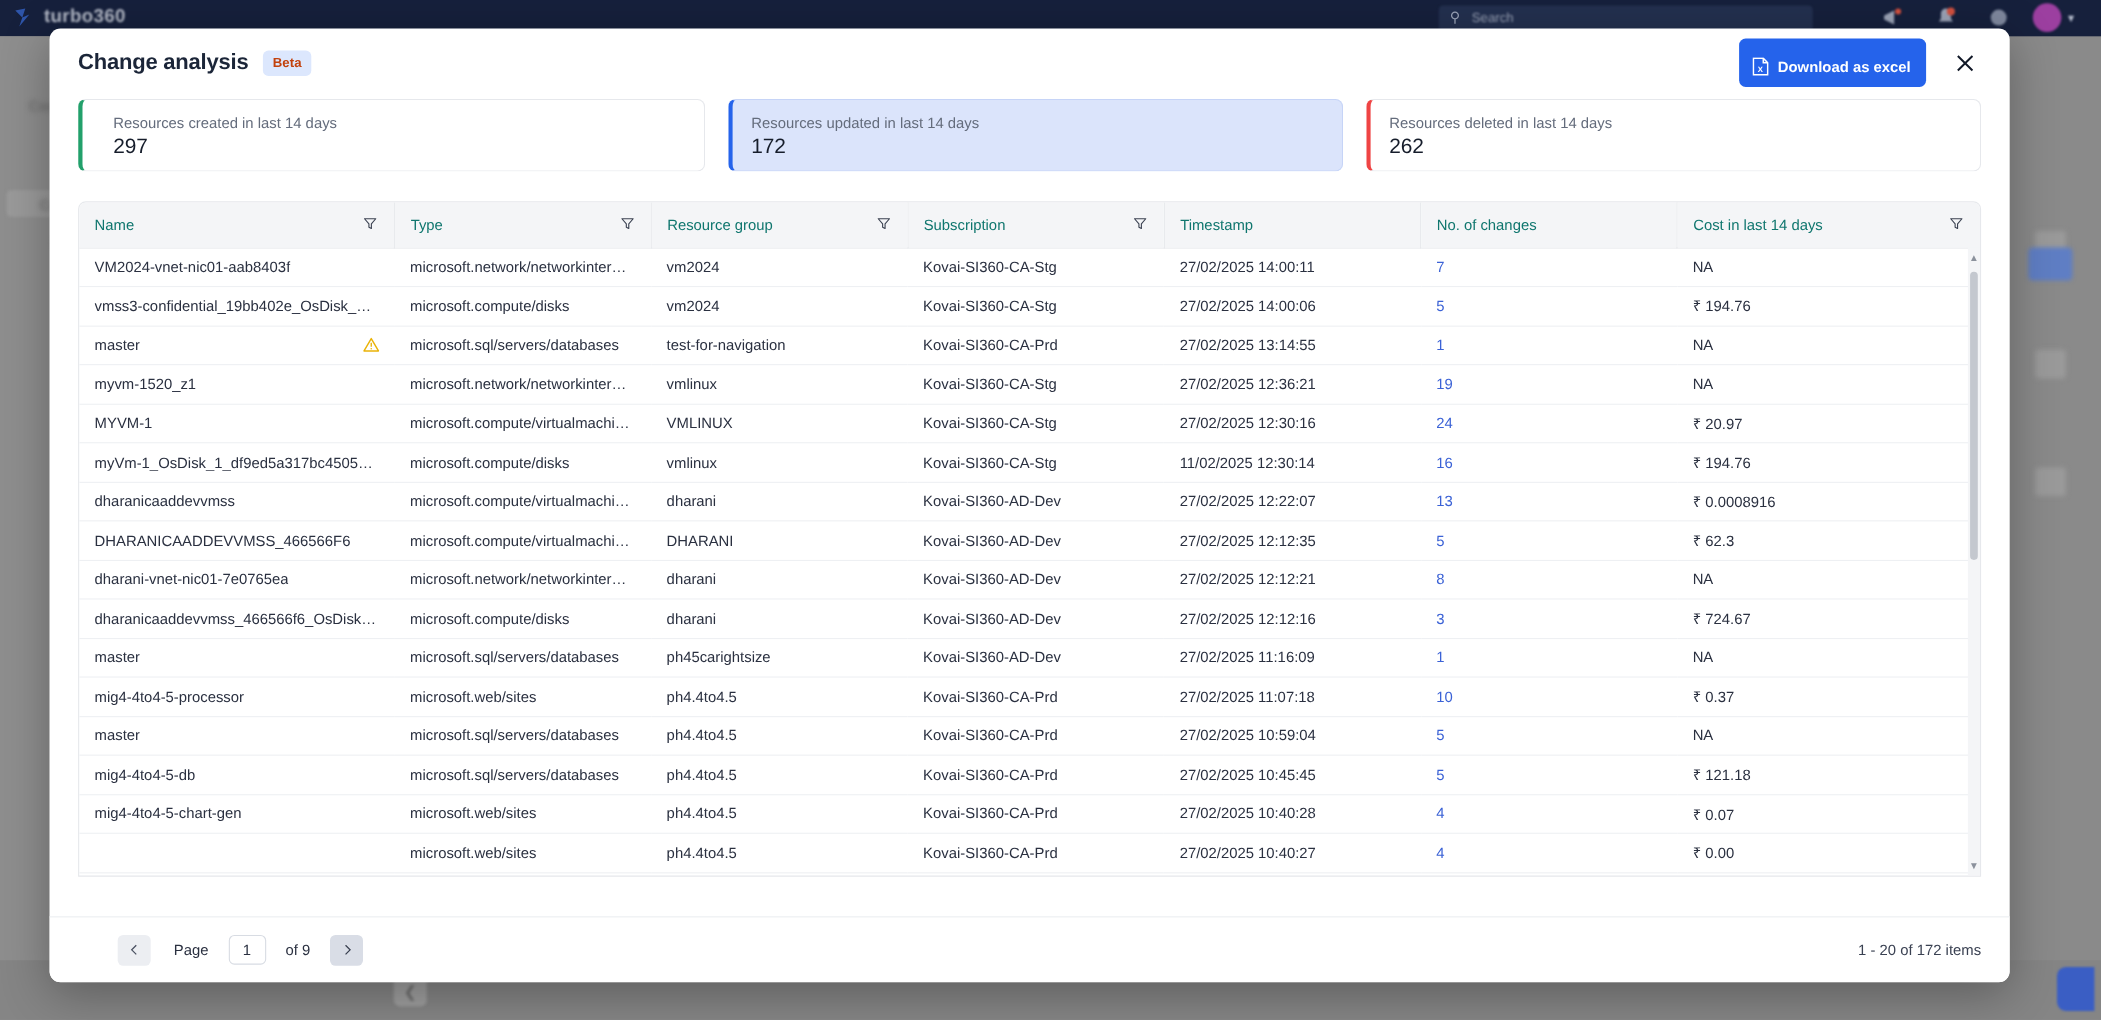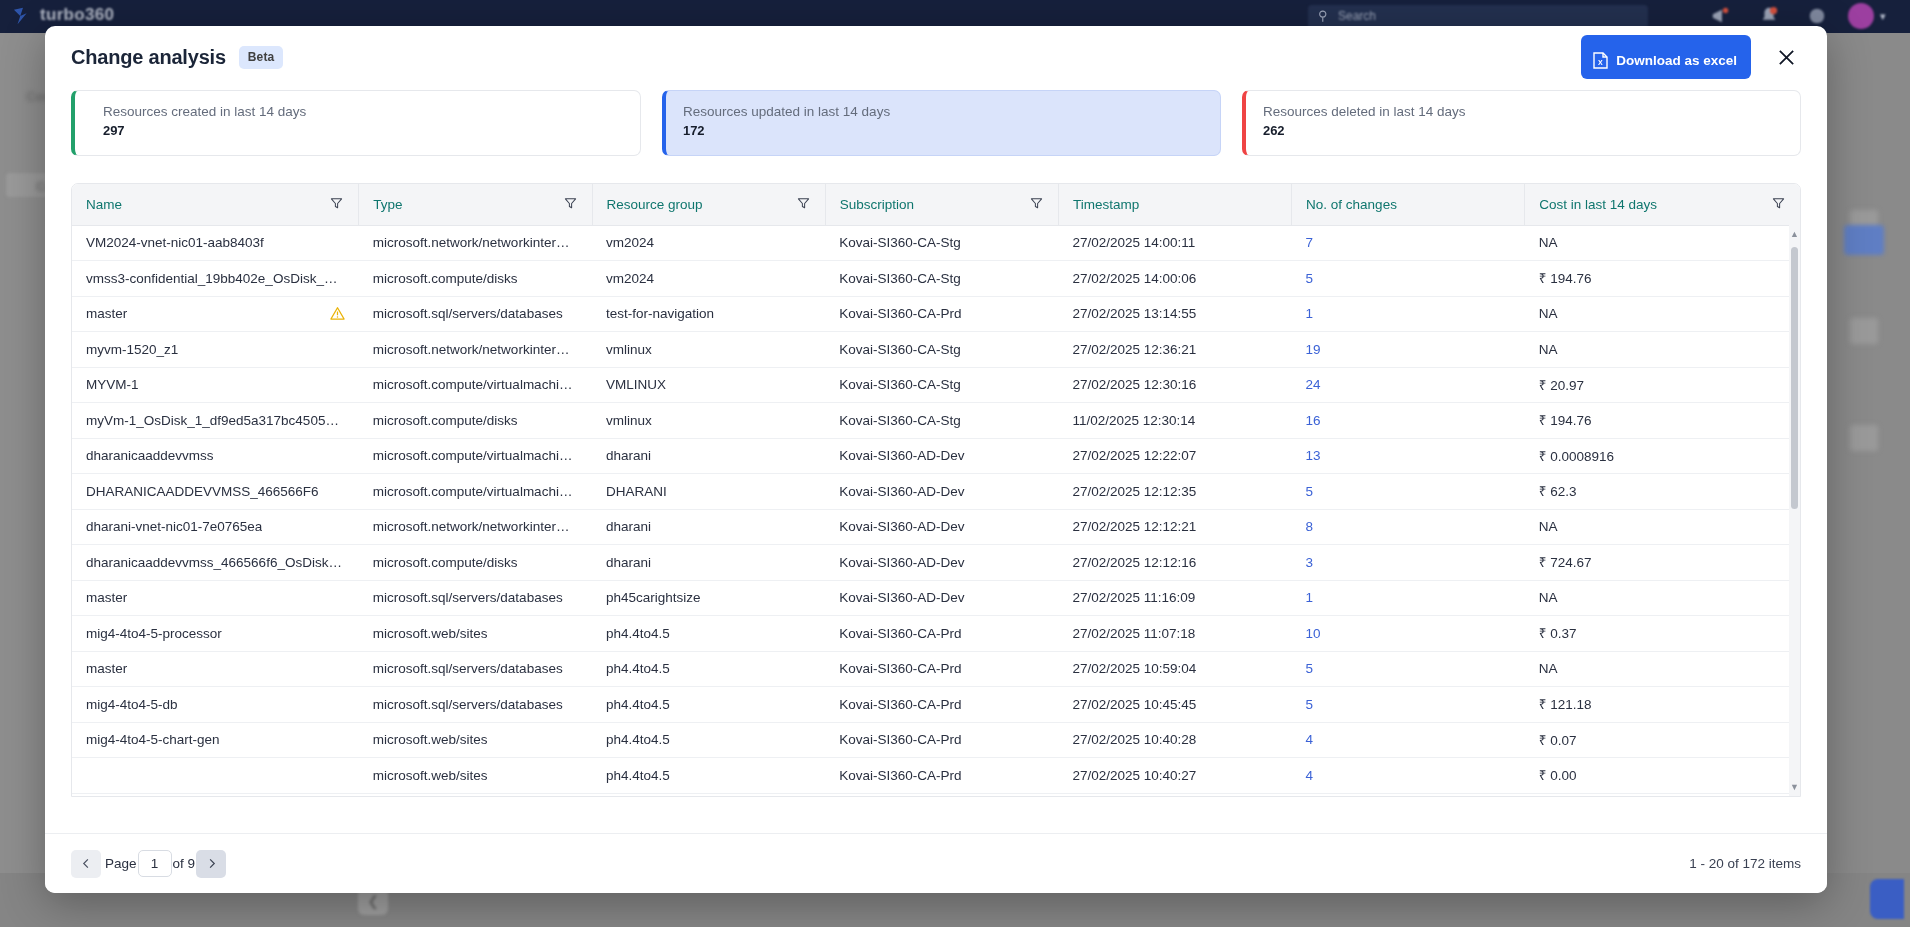--- a/index.html
+++ b/index.html
@@ -101,21 +101,21 @@
     position: relative; height: 62px;
     padding: 0 26px;
     display: flex; align-items: center;
   }
   #modal-title {
     font-size: 20px; font-weight: bold; color: #1b2538;
     letter-spacing: -.2px;
   }
   #beta-badge {
     margin-left: 13px;
-    background: #dce7fd; color: #404040;
+    background: #dce7fd; color: #c2410c;
     font-size: 12px; font-weight: bold;
     border-radius: 5px; padding: 4px 9px 5px;
     letter-spacing: .1px;
   }
   #header-right {
     margin-left: auto; display: flex; align-items: center; gap: 22px;
   }
   #download-excel {
     display: flex; align-items: center; gap: 8px;
     background: #2563eb; color: #fff;
@@ -142,21 +142,21 @@
     flex: 1 1 0;
     height: 66px;
     border: 1px solid #e6e8ec;
     border-radius: 7px;
     border-left-width: 4px;
     padding: 12px 0 0 17px;
     background: #fff;
   }
   .stat-label { font-size: 13.5px; color: #646c7c; line-height: 17px; }
   .stat-value {
-    font-size: 13px; font-weight: bold; color: #161d2b;
+    font-size: 19px; font-weight: normal; color: #161d2b;
     margin-top: 3px; letter-spacing: -.1px;
   }
 
   
   #table-wrap {
     margin: 27px 26px 0;
     border: 1px solid #e6e8ec;
     border-radius: 7px 7px 0 0;
     overflow: hidden;
     height: 614px;
@@ -226,21 +226,21 @@
     background: #fff;
     border-top: 1px solid #eceef1;
   }
   .pager-btn {
     width: 30px; height: 28px;
     background: #eceef2; border: none; border-radius: 5px;
     color: #4a5161; font-size: 14px; cursor: pointer;
     display: flex; align-items: center; justify-content: center;
   }
   .pager-btn.next { background: #d9dde6; color: #3b4252; }
-  #pager { display: flex; align-items: center; gap: 1px; }
+  #pager { display: flex; align-items: center; gap: 18px; margin-left: 36px; }
   #pager-label { font-size: 13.5px; color: #2a3040; margin-left: 3px; }
   #page-input {
     width: 34px; height: 27px; text-align: center;
     border: 1px solid #d8dce3; border-radius: 5px;
     font-size: 13.5px; color: #2a3040;
     font-family: "Liberation Sans", sans-serif;
   }
   #pager-of { font-size: 13.5px; color: #2a3040; }
   #items-count {
     margin-left: auto; font-size: 13.5px; color: #3a4152;

